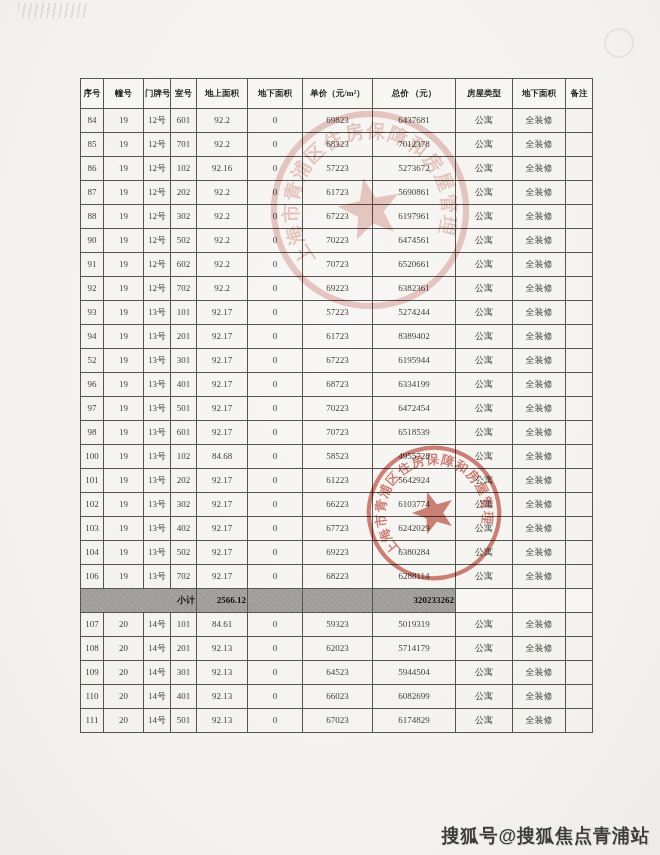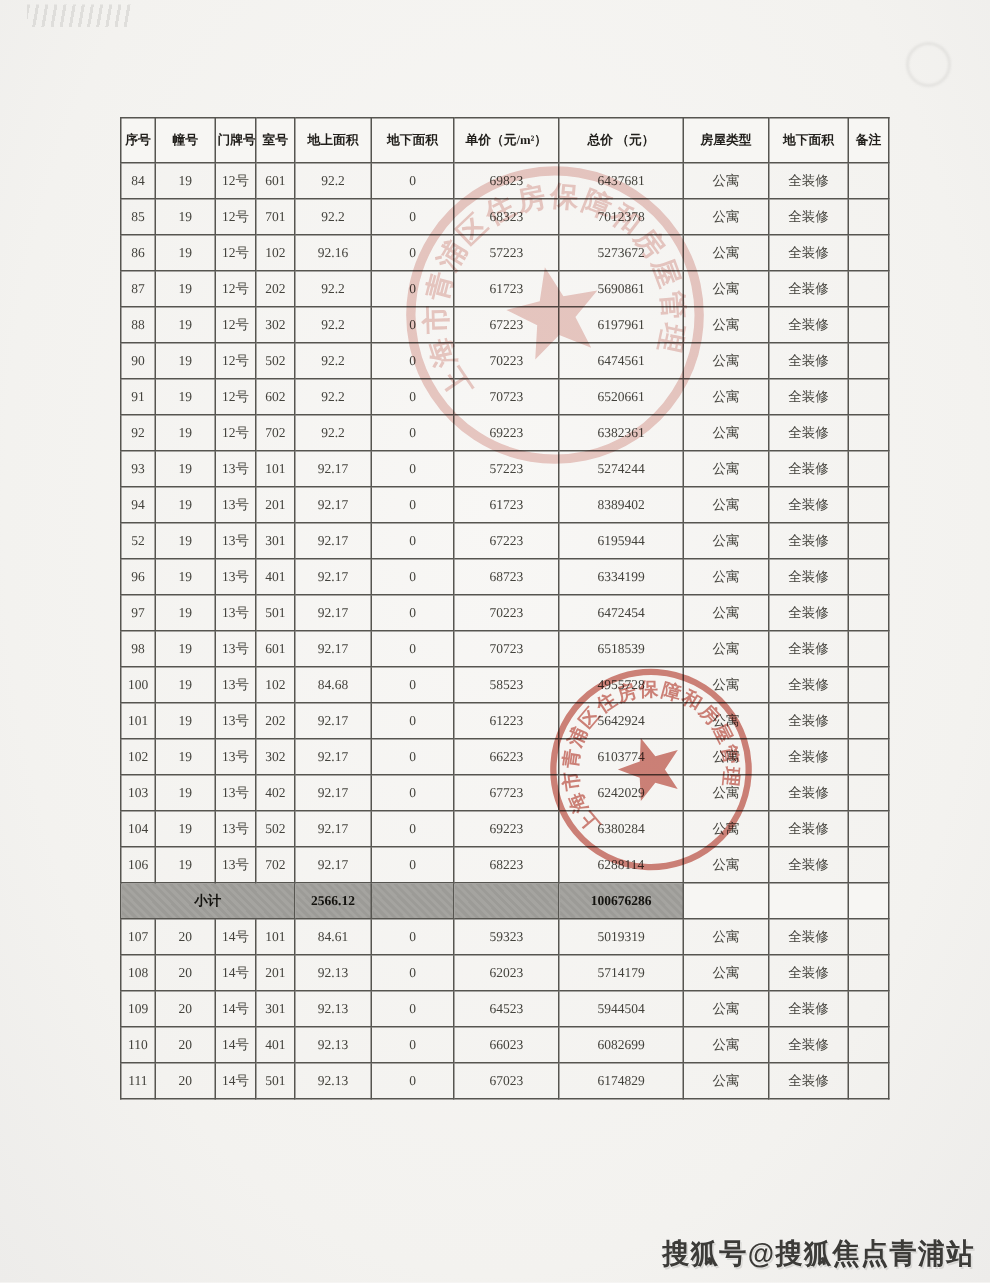--- a/index.html
+++ b/index.html
@@ -34,21 +34,21 @@
     height:23px;overflow:hidden;white-space:nowrap;
   }
   .price-table th{
     height:29px;font-weight:bold;font-size:8.5px;color:#211f1b;
     background:#f7f6f3;
   }
   .price-table td{color:#43423c;}
   .subtotal-row td{
     background:
       repeating-linear-gradient(45deg, #a5a4a0 0 2px, #9c9b97 2px 4px);
-    font-weight:bold;color:#14130f;
+    font-weight:bold;color:#14130f;text-align:right;
   }
   .subtotal-row td.white-cell{background:#f7f6f3;font-weight:normal;}
 
   .stamp-layer{position:absolute;left:0;top:0;width:660px;height:855px;
     pointer-events:none;mix-blend-mode:multiply;}
 
   .watermark{
     position:absolute;right:10px;top:824px;
     font-family:"Liberation Sans","DejaVu Sans",sans-serif;
     font-weight:bold;font-size:18px;letter-spacing:1px;color:#3c3b38;
@@ -352,21 +352,21 @@
           <td>6288114</td>
           <td>公寓</td>
           <td>全装修</td>
           <td></td>
         </tr>
         <tr class="subtotal-row">
           <td colspan="4">小计</td>
           <td>2566.12</td>
           <td></td>
           <td></td>
-          <td>100676286</td>
+          <td>320233262</td>
           <td class="white-cell"></td>
           <td class="white-cell"></td>
           <td class="white-cell"></td>
         </tr>
         <tr>
           <td>107</td>
           <td>20</td>
           <td>14号</td>
           <td>101</td>
           <td>84.61</td>

